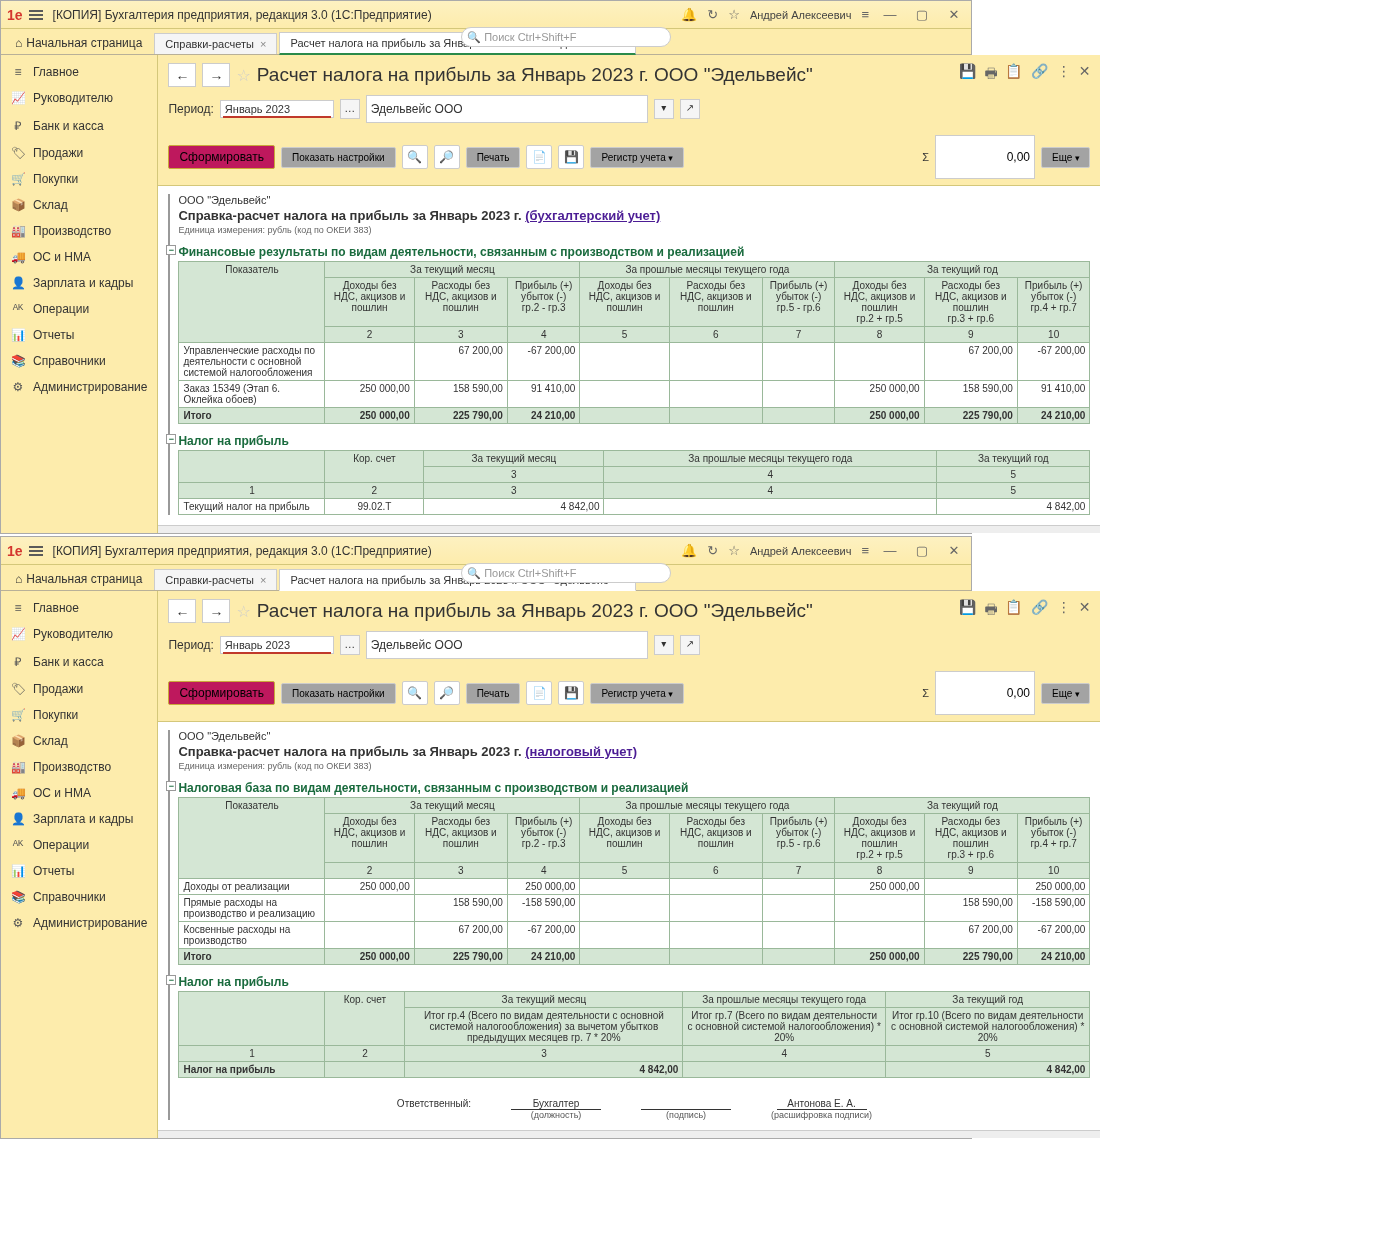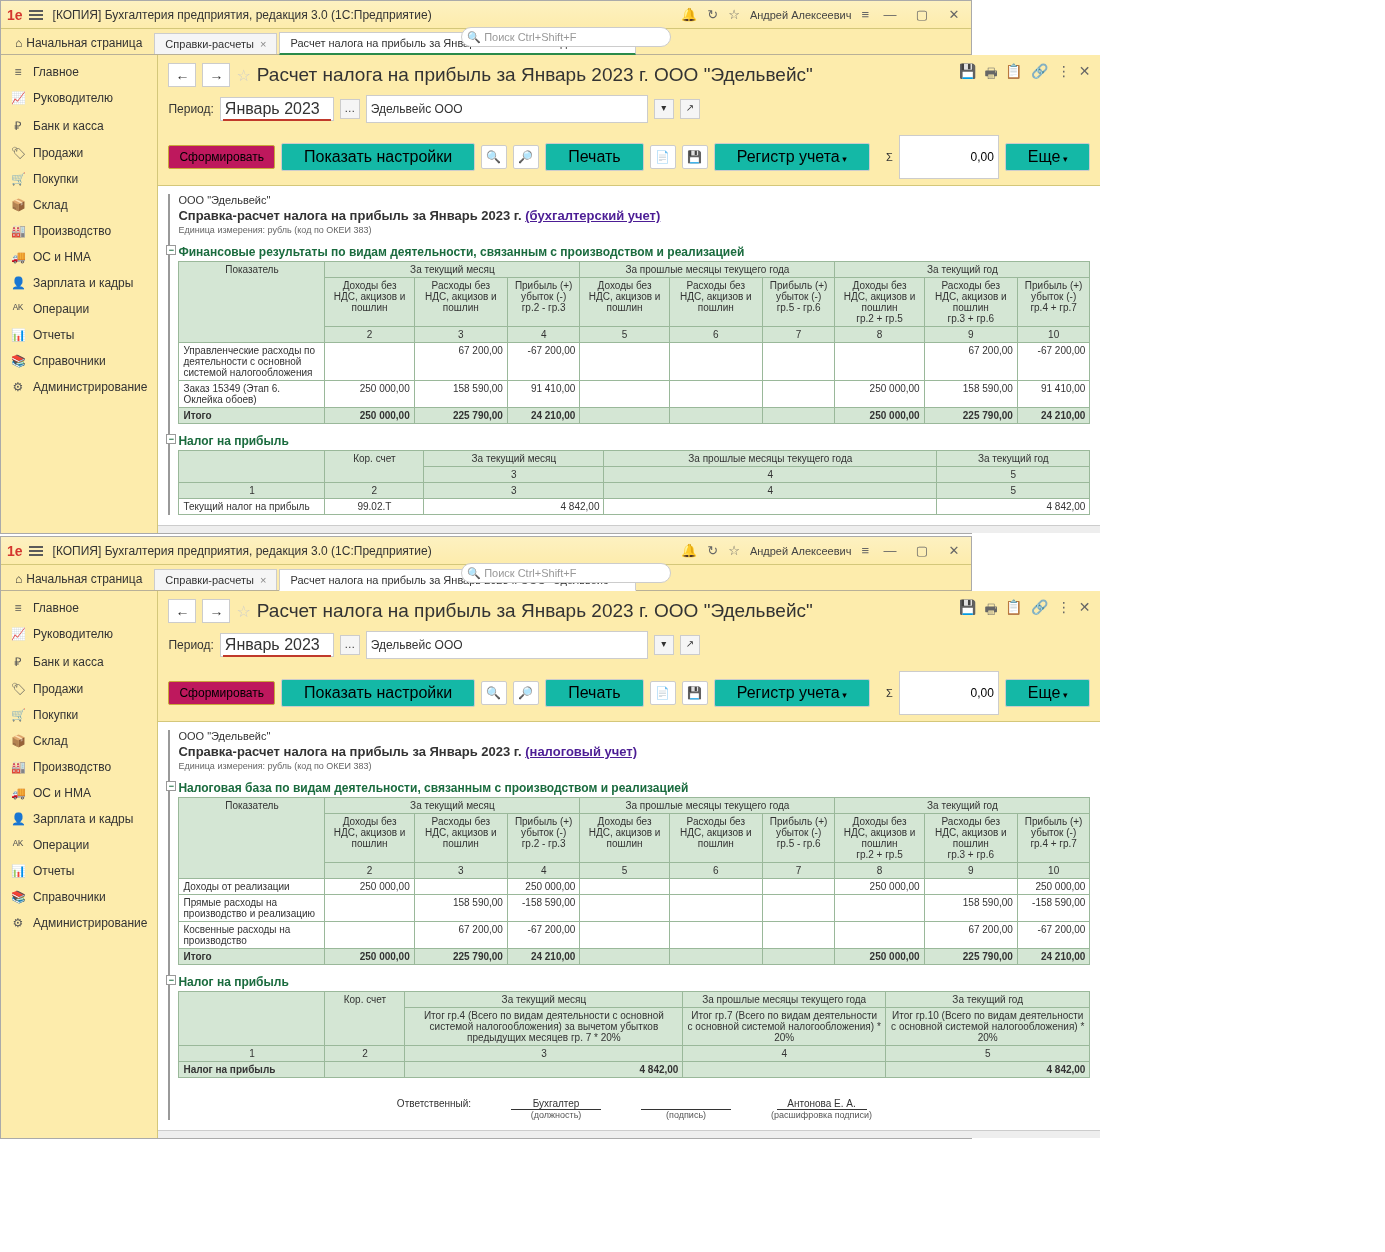--- a/index.html
+++ b/index.html
@@ -29,28 +29,28 @@
 .main { flex: 1; background: #fff; display: flex; flex-direction: column; }
 .page-head { background: #fdecac; padding: 8px 10px 6px; }
 .head-row1 { display: flex; align-items: center; gap: 6px; }
 .navbtn { border: 1px solid #ccc; background: #fff; width: 28px; height: 24px; text-align: center; line-height: 22px; font-size: 14px; cursor: pointer; }
 .star { font-size: 16px; color: #ccc; }
 .page-title { font-size: 19px; font-weight: normal; color: #333; }
 .head-right { margin-left: auto; display: flex; gap: 8px; }
 .hicon { font-size: 14px; color: #666; cursor: pointer; }
 .head-row2 { display: flex; align-items: center; gap: 6px; margin-top: 8px; }
 .lbl { font-size: 12px; }
-.period-input { border: 1px solid #ccc; background: #fff; padding: 2px 4px; width: 114px; font-size: 16px; position: relative; }
+.period-input { border: 1px solid #ccc; background: #fff; padding: 2px 4px; width: 114px; font-size: 11px; position: relative; }
 .period-input::after { content: ""; position: absolute; bottom: -1px; left: 2px; right: 2px; height: 2px; background: #c0392b; }
 .dots { border: 1px solid #ccc; background: #f5f5f5; width: 20px; height: 20px; text-align: center; line-height: 16px; cursor: pointer; }
 .org-input { border: 1px solid #ccc; background: #fff; padding: 6px 4px; width: 282px; font-size: 12px; }
 .small-btn { border: 1px solid #ccc; background: #f5f5f5; width: 20px; height: 20px; text-align: center; line-height: 16px; cursor: pointer; font-size: 10px; }
 .toolbar { display: flex; align-items: center; gap: 6px; padding: 6px 10px; background: #fdecac; border-bottom: 1px solid #d4c77a; }
 .btn-yellow { background: #be185d; border: 1px solid #c9a73a; padding: 4px 10px; font-size: 12px; cursor: pointer; border-radius: 2px; }
-.btn { background: #14b8a6; border: 1px solid #ccc; padding: 4px 22px; font-size: 16px; cursor: pointer; border-radius: 2px; }
+.btn { background: #a3a3a3; border: 1px solid #ccc; padding: 4px 10px; font-size: 10px; cursor: pointer; border-radius: 2px; }
 .btn-icon { background: #fff; border: 1px solid #ccc; width: 26px; height: 24px; text-align: center; line-height: 20px; font-size: 12px; cursor: pointer; border-radius: 2px; }
 .btn-drop::after { content: " ▾"; font-size: 9px; }
 .tb-right { margin-left: auto; display: flex; align-items: center; gap: 6px; }
 .sum-input { border: 1px solid #ccc; width: 100px; padding: 14px 4px; text-align: right; font-size: 12px; }
 .report { padding: 4px 10px 10px; overflow: auto; }
 .report-inner { border-left: 2px solid #999; padding-left: 8px; }
 .org-name { font-size: 11px; margin-top: 4px; }
 .rep-title { font-size: 13px; font-weight: bold; margin-top: 2px; }
 .rep-title .paren { color: #4c1d95; text-decoration: underline; }
 .unit { font-size: 9px; color: #666; margin-top: 2px; }

